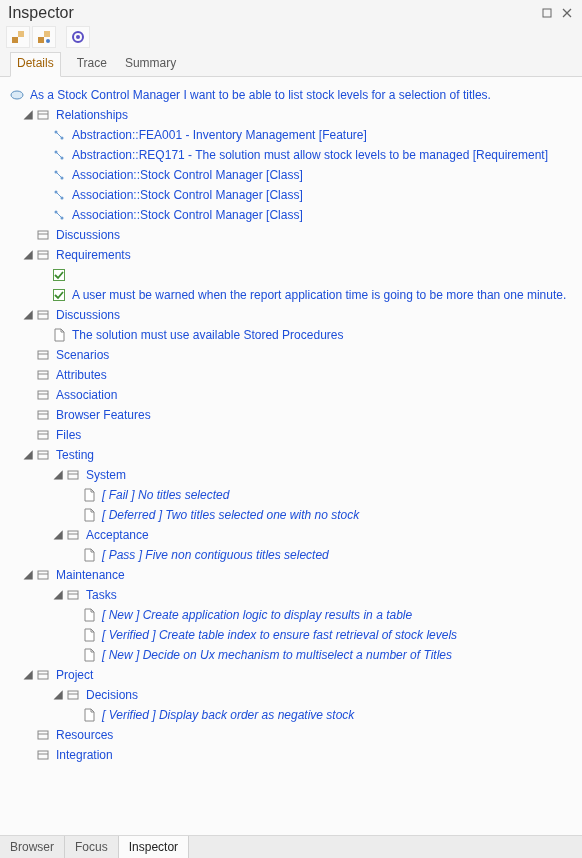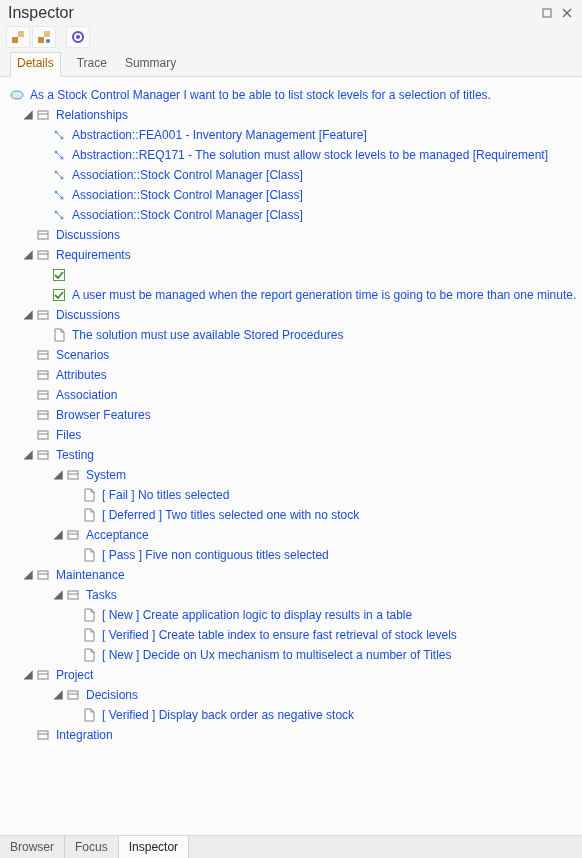--- a/index.html
+++ b/index.html
@@ -90,21 +90,21 @@
   }
   .row {
     display: flex;
     align-items: center;
     min-height: 20px;
     white-space: nowrap;
   }
   .indent-0 { padding-left: 4px; }
   .indent-1 { padding-left: 16px; }
   .indent-2 { padding-left: 46px; }
-  .indent-3 { padding-left: 76px; }
+  .indent-3 { padding-left: 76px; font-style: italic; }
   .ic {
     width: 14px; height: 14px;
     display: inline-flex; align-items: center; justify-content: center;
     margin-right: 6px;
     flex-shrink: 0;
   }
   .label {
     color: #1d4ed8;
     font-size: 12px;
   }
@@ -287,21 +287,21 @@
         </svg>
       </span>
   </div>
   <div class="row indent-2 node">
     <span class="ic">
         <svg width="12" height="12">
           <rect x="0.5" y="0.5" width="11" height="11" fill="#fff" stroke="#5a9c4a"></rect>
           <path d="M2 6 L5 9 L10 3" fill="none" stroke="#3d8b2e" stroke-width="1.8"></path>
         </svg>
       </span>
-    <span class="label">A user must be managed when the report generation time is going to be more than one minute.</span>
+    <span class="label">A user must be warned when the report application time is going to be more than one minute.</span>
   </div>
 
   <div class="row indent-1 node">
     <span class="exp">◢</span>
     <span class="ic">
         <svg width="12" height="12">
           <rect x="1" y="2" width="10" height="8" fill="none" stroke="#888"></rect>
           <line x1="1" y1="5" x2="11" y2="5" stroke="#888"></line>
         </svg>
       </span>
@@ -497,20 +497,30 @@
   <div class="row indent-3 node">
     <span class="ic">
         <svg width="12" height="14">
           <path d="M2 1 H8 L11 4 V13 H2 Z" fill="#fff" stroke="#888"></path>
           <path d="M8 1 V4 H11" fill="none" stroke="#888"></path>
         </svg>
       </span>
     <span class="label">[ Verified ] Display back order as negative stock</span>
   </div>
 
+  <div class="row indent-1 node">
+    <span class="exp">&nbsp;</span>
+    <span class="ic">
+        <svg width="12" height="12">
+          <rect x="1" y="2" width="10" height="8" fill="none" stroke="#888"></rect>
+          <line x1="1" y1="5" x2="11" y2="5" stroke="#888"></line>
+        </svg>
+      </span>
+    <span class="label">Resources</span>
+  </div>
   <div class="row indent-1 node">
     <span class="exp">&nbsp;</span>
     <span class="ic">
         <svg width="12" height="12">
           <rect x="1" y="2" width="10" height="8" fill="none" stroke="#888"></rect>
           <line x1="1" y1="5" x2="11" y2="5" stroke="#888"></line>
         </svg>
       </span>
     <span class="label">Integration</span>
   </div>

